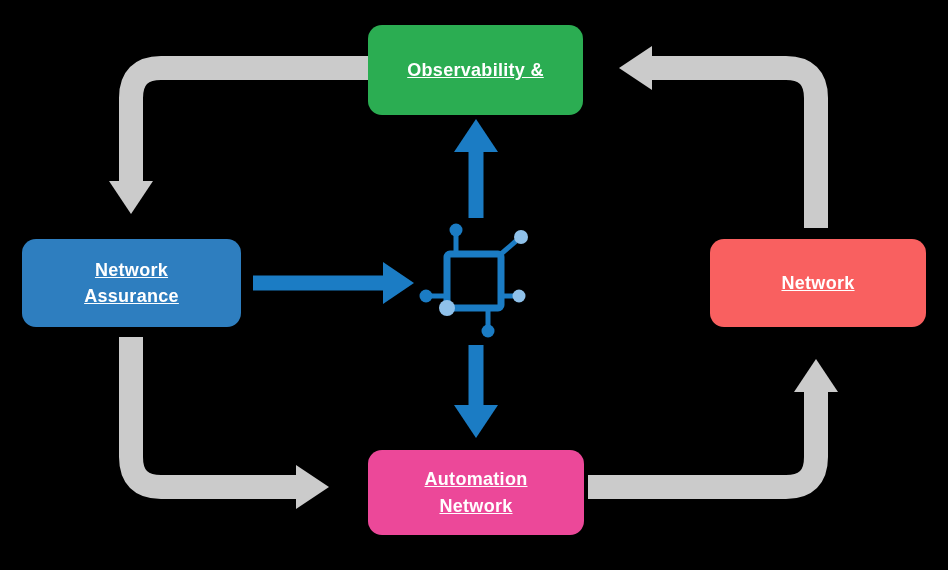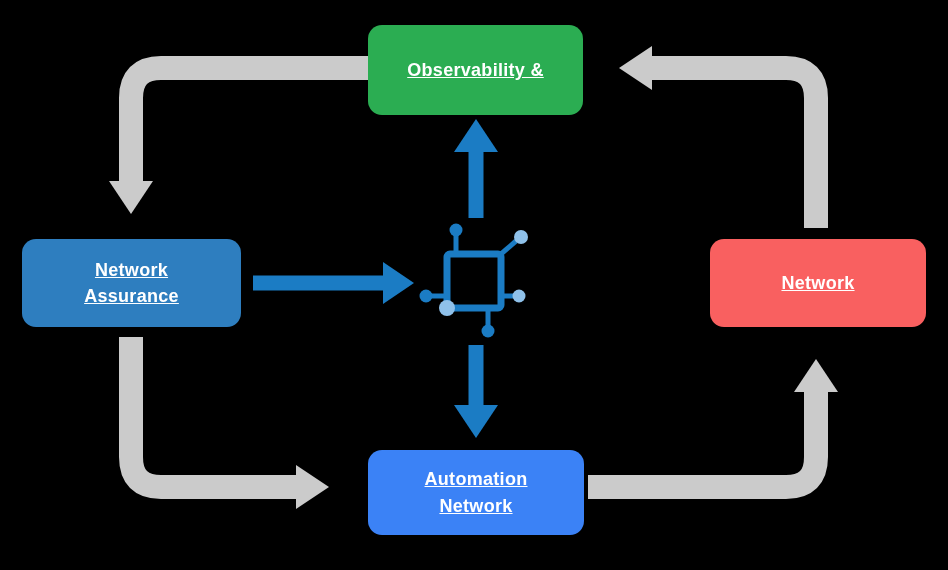--- a/index.html
+++ b/index.html
@@ -111,18 +111,18 @@
 
   <div class="node node-operations" style="background-color: rgb(46, 126, 191);">
     <span>Network</span>
     <span>Assurance</span>
   </div>
 
   <div class="node node-infrastructure" style="background-color: rgb(249, 96, 96);">
     <span>Network</span>
   </div>
 
-  <div class="node node-automation" style="background-color: #3b82f6;">
+  <div class="node node-automation" style="background-color: #ec4899;">
     <span>Automation</span>
     <span>Network</span>
   </div>
 
 </div>
 
 </body></html>

